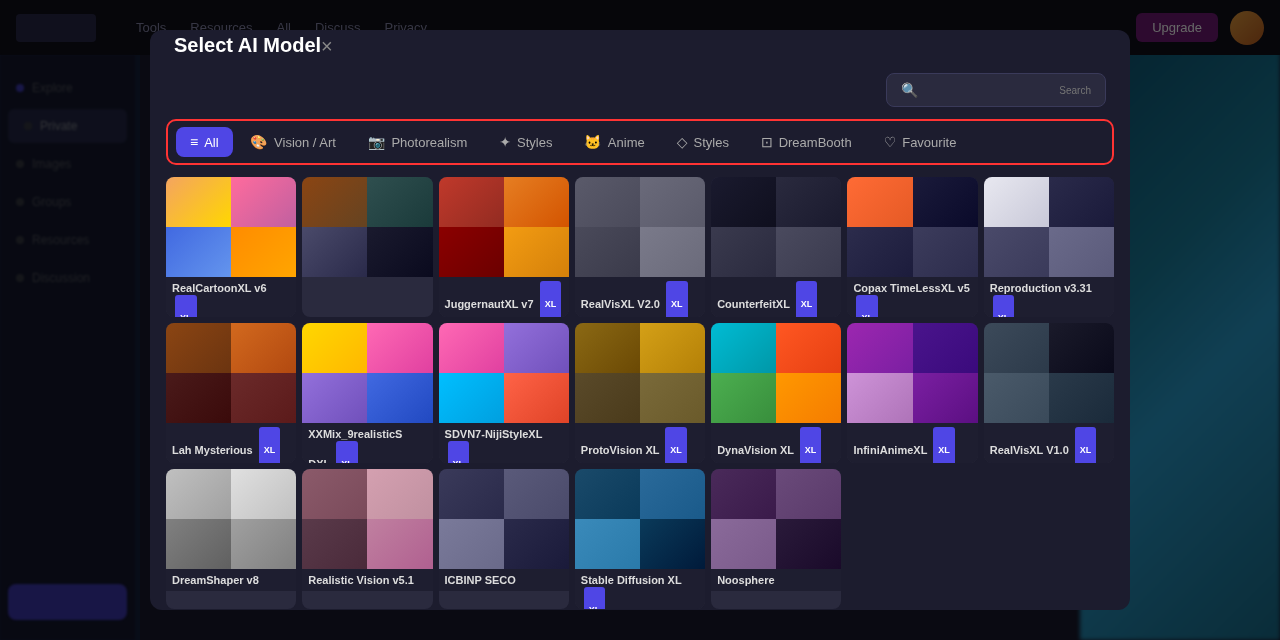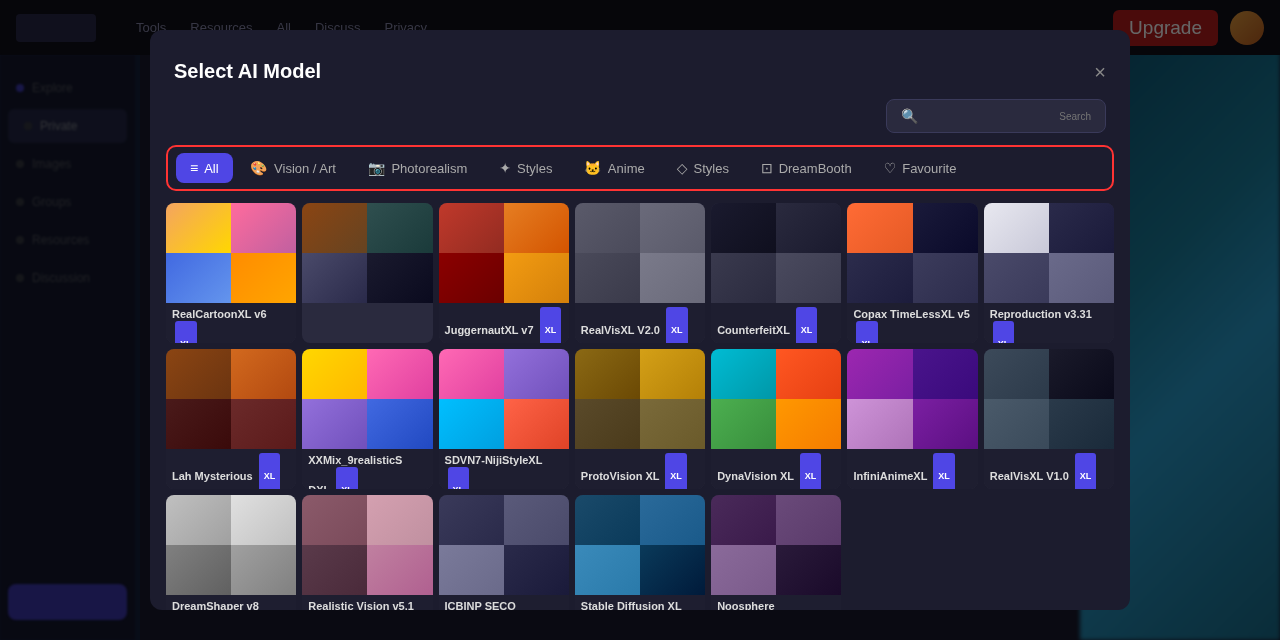--- a/index.html
+++ b/index.html
@@ -78,26 +78,26 @@
       cursor: pointer;
     }
 
     .topbar-actions {
       display: flex;
       align-items: center;
       gap: 12px;
     }
 
     .topbar-btn {
-      background: #b91c1c;
+      background: #701a75;
       color: white;
       border: none;
       border-radius: 6px;
       padding: 7px 16px;
-      font-size: 19px;
+      font-size: 13px;
       cursor: pointer;
     }
 
     .topbar-avatar {
       width: 34px;
       height: 34px;
       border-radius: 50%;
       background: linear-gradient(135deg, #e8a040, #c06020);
     }
 
@@ -121,22 +121,22 @@
       position: relative;
       z-index: 11;
       overflow: hidden;
       display: flex;
       flex-direction: column;
     }
 
     .modal-header {
       display: flex;
       align-items: center;
-      justify-content: space-between;
-      padding: 30px 24px 16px;
+      justify-content: flex-start;
+      padding: 4px 24px 16px;
     }
 
     .modal-title {
       color: #ffffff;
       font-size: 20px;
       font-weight: 600;
     }
 
     .modal-close {
       color: #888;

